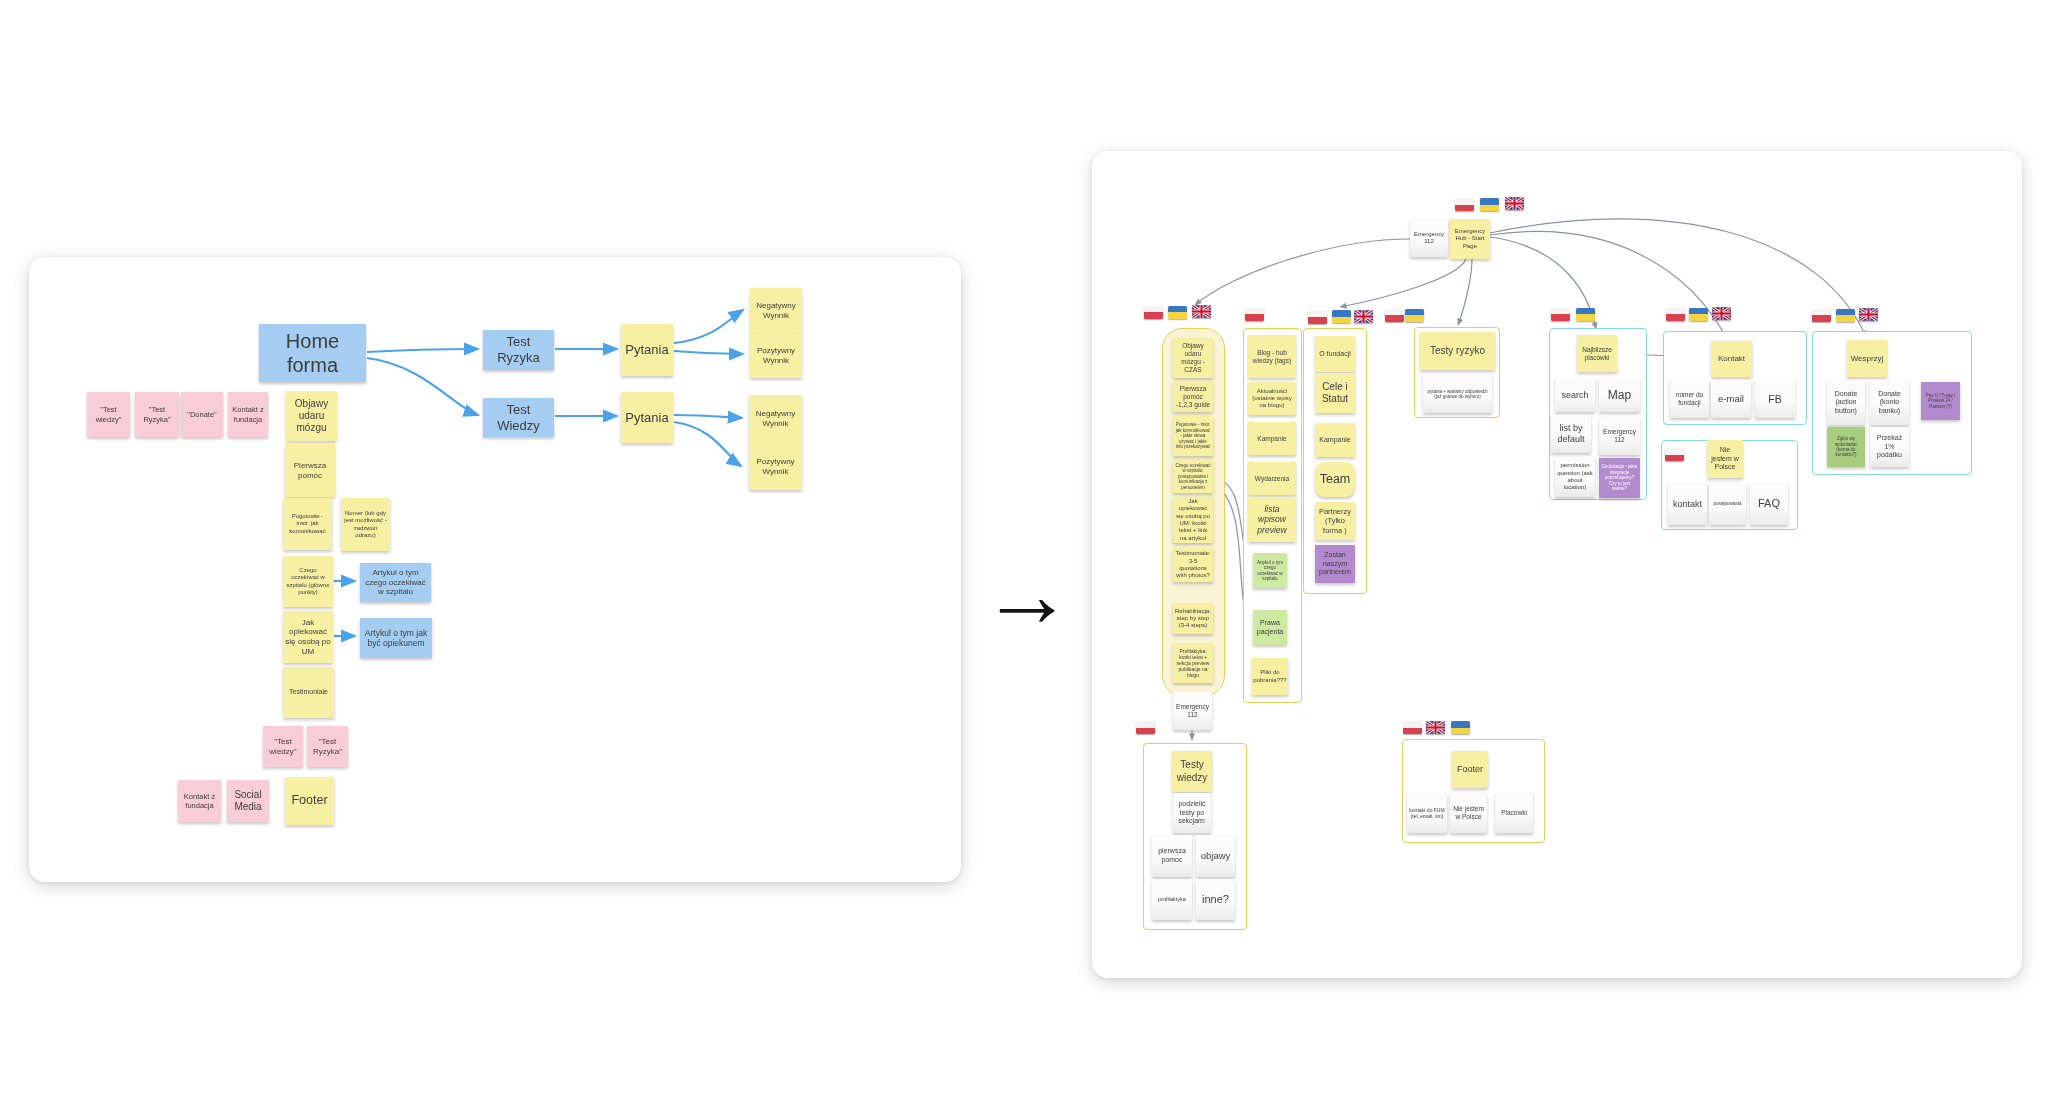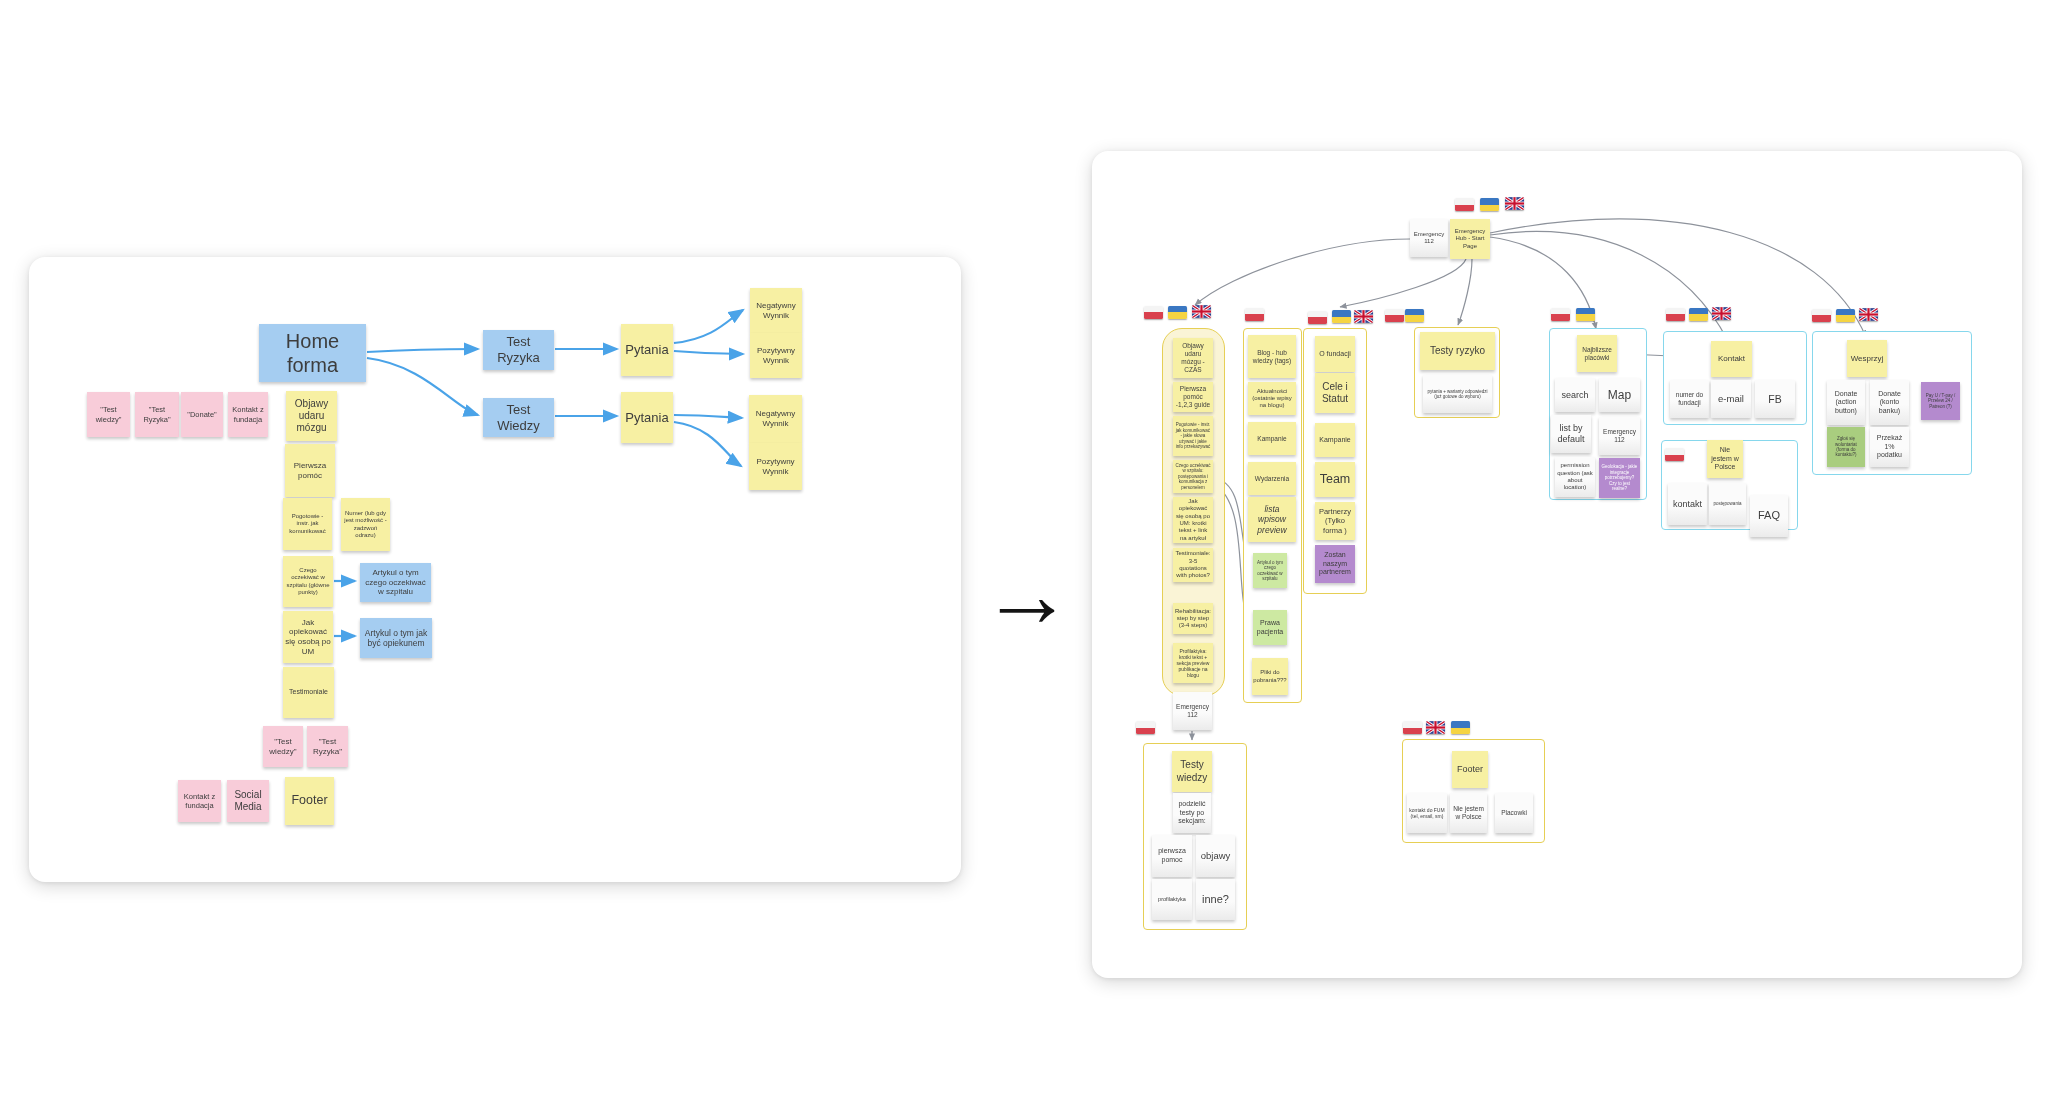--- a/index.html
+++ b/index.html
@@ -186,21 +186,21 @@
           <rect x="24" width="12" height="40" fill="#fff"></rect>
           <rect y="14" width="60" height="12" fill="#fff"></rect>
           <rect x="26.5" width="7" height="40" fill="#c8102e"></rect>
           <rect y="16.5" width="60" height="7" fill="#c8102e"></rect>
         </svg>
       </span>
     <div class="frame fy" style="left:211px;top:177px;width:64px;height:266px;"></div>
     <div class="note yellow" style="left:223px;top:185px;width:40px;height:36px;font-size:7px;">O fundacji</div>
     <div class="note yellow" style="left:223px;top:222px;width:40px;height:40px;font-size:10px;">Cele i Statut</div>
     <div class="note yellow" style="left:223px;top:272px;width:40px;height:34px;font-size:7px;">Kampanie</div>
-    <div class="note yellow" style="left:223px;top:311px;width:40px;height:35px;font-size:12.5px;">Team</div>
+    <div class="note yellow" style="left:223px;top:311px;width:40px;height:35px;font-size:12.5px;border-radius:9px;">Team</div>
     <div class="note yellow" style="left:223px;top:351px;width:40px;height:38px;font-size:7.5px;">Partnerzy (Tylko forma )</div>
     <div class="note purple" style="left:223px;top:394px;width:40px;height:38px;font-size:7px;">Zostan naszym partnerem</div>
 
     <span class="flag fpl" style="left:293px;top:158px;"></span>
     <span class="flag fua" style="left:313px;top:158px;"></span>
     <div class="frame fy" style="left:322px;top:176px;width:86px;height:91px;"></div>
     <div class="note yellow" style="left:328px;top:181px;width:75px;height:38px;font-size:10px;">Testy ryzyko</div>
     <div class="note white" style="left:331px;top:224px;width:69px;height:38px;font-size:4.5px;">pytania + warianty odpowiedzi (już gotowe do wyboru)</div>
 
     <span class="flag fpl" style="left:459px;top:157px;"></span>
@@ -231,21 +231,21 @@
     <div class="note yellow" style="left:619px;top:190px;width:41px;height:36px;font-size:8px;">Kontakt</div>
     <div class="note white" style="left:578px;top:229px;width:39px;height:38px;font-size:6.5px;">numer do fundacji</div>
     <div class="note white" style="left:619px;top:229px;width:40px;height:38px;font-size:9.5px;">e-mail</div>
     <div class="note white" style="left:663px;top:229px;width:40px;height:38px;font-size:10.5px;">FB</div>
 
     <div class="frame fc" style="left:569px;top:289px;width:137px;height:90px;"></div>
     <span class="flag fpl" style="left:573px;top:297px;"></span>
     <div class="note yellow" style="left:615px;top:289px;width:36px;height:38px;font-size:7px;">Nie jestem w Polsce</div>
     <div class="note white" style="left:576px;top:332px;width:39px;height:42px;font-size:9px;">kontakt</div>
     <div class="note white" style="left:617px;top:332px;width:37px;height:42px;font-size:4.5px;">postępowania</div>
-    <div class="note white" style="left:658px;top:344px;width:38px;height:42px;font-size:11px;">FAQ</div>
+    <div class="note white" style="left:658px;top:332px;width:38px;height:42px;font-size:11px;">FAQ</div>
 
     <span class="flag fpl" style="left:720px;top:158px;"></span>
     <span class="flag fua" style="left:744px;top:158px;"></span>
     <span class="flag fuk" style="left:767px;top:157px;">
         <svg viewBox="0 0 60 40">
           <rect width="60" height="40" fill="#2b3f8e"></rect>
           <path d="M0,0 60,40 M60,0 0,40" stroke="#fff" stroke-width="10"></path>
           <path d="M0,0 60,40 M60,0 0,40" stroke="#c8102e" stroke-width="4"></path>
           <rect x="24" width="12" height="40" fill="#fff"></rect>
           <rect y="14" width="60" height="12" fill="#fff"></rect>

